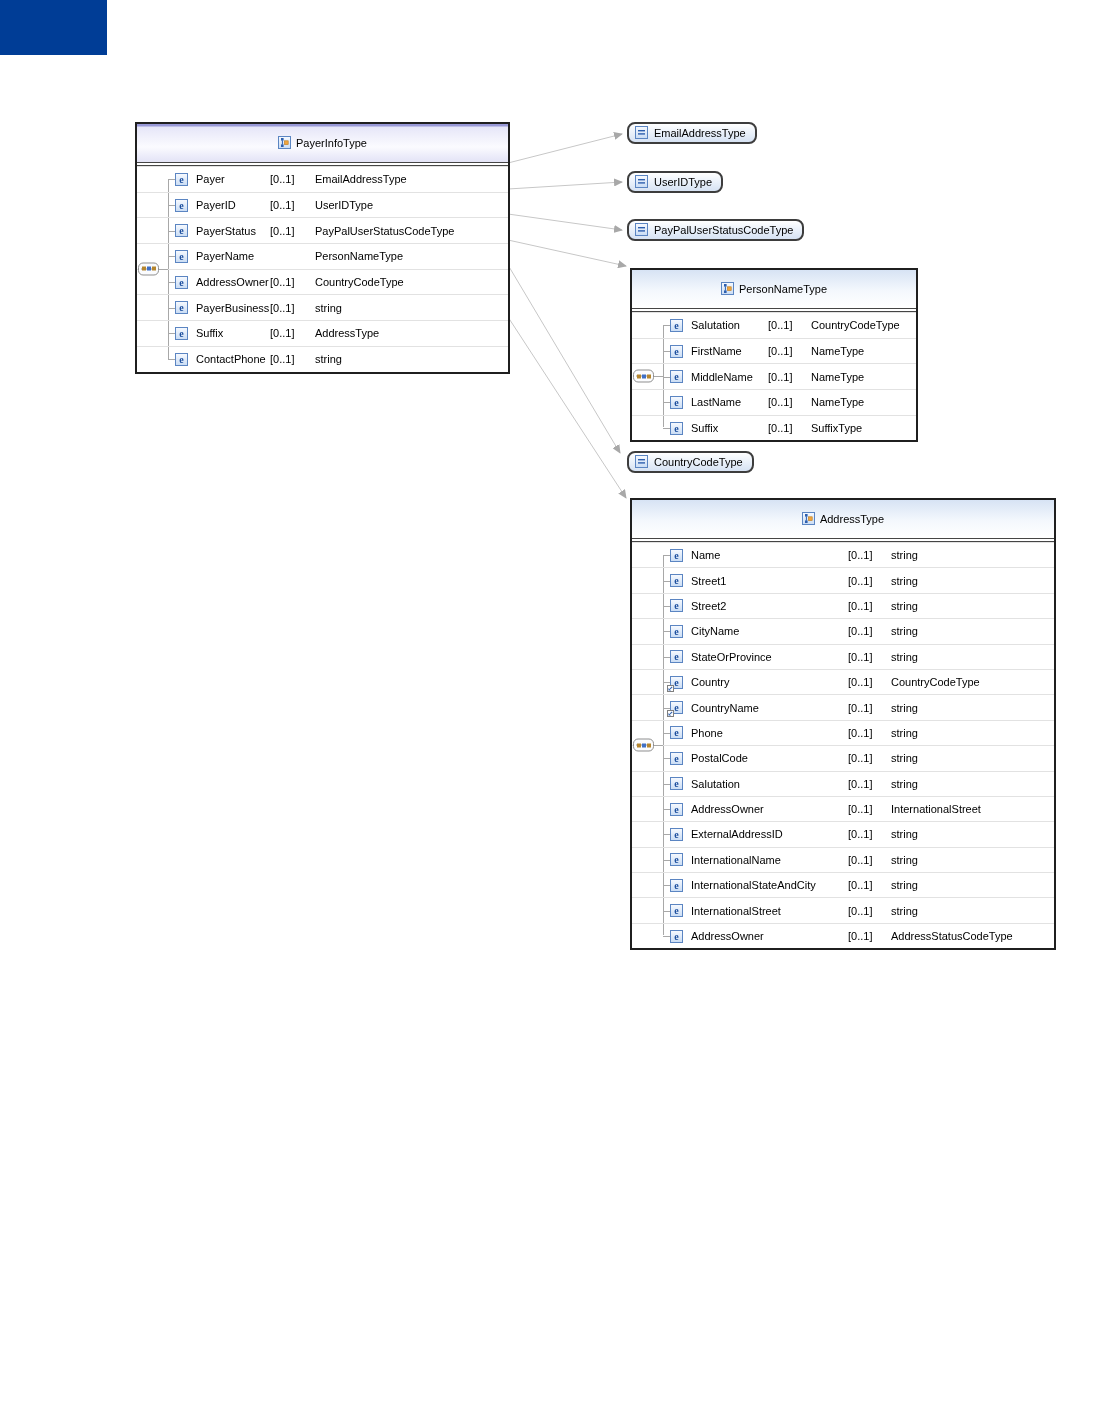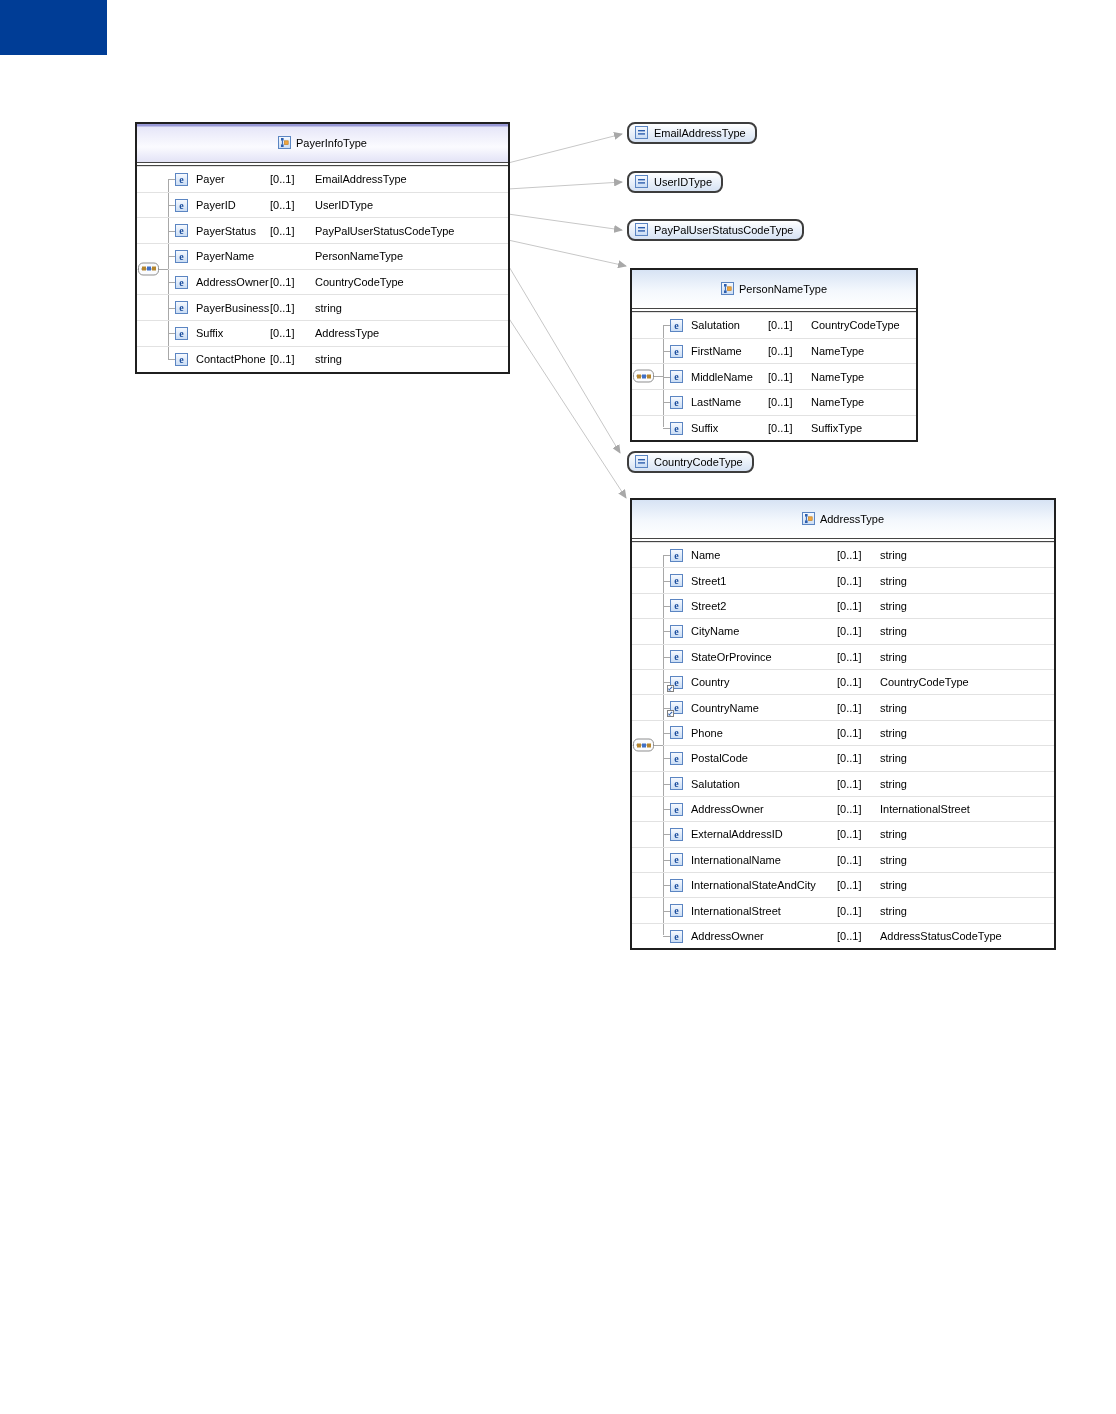--- a/index.html
+++ b/index.html
@@ -25,21 +25,21 @@
   .payer .row, .person .row { height:25.7px; }
   .addr .row { height:25.4px; }
   .row:not(:first-child) { border-top:1px solid #e2e2e2; }
   .row::before { content:""; position:absolute; left:31px; top:50%; width:7px; height:1px; background:#a8a8a8; }
   .eicon { position:relative; width:13px; height:13px; margin-right:8px; flex:none; }
   .eicon .refov { display:none; position:absolute; left:-3px; bottom:-3px; }
   .eicon.ref .refov { display:block; }
   .rname, .rcard, .rtype { white-space:nowrap; }
   .payer .rname { width:74px; }  .payer .rcard { width:45px; }
   .person .rname { width:77px; } .person .rcard { width:43px; }
-  .addr .rname { width:146px; }  .addr .rcard { width:43px; }
+  .addr .rname { width:157px; }  .addr .rcard { width:43px; }
 
   .payer  { left:135px; top:122px; width:375px; }
   .person { left:630px; top:268px; width:288px; }
   .addr   { left:630px; top:498px; width:426px; }
 
   
   .seq { position:absolute; left:1px; top:50%; transform:translateY(-50%); width:21px; height:13px;
          border:1px solid #8f8f8f; border-radius:5px; background:#fbfcfe;
          display:flex; align-items:center; justify-content:center; gap:1px; z-index:3; box-sizing:border-box; }
   .seq::before { content:""; position:absolute; left:2px; right:2px; top:5px; height:1px; background:#9a9a9a; }

